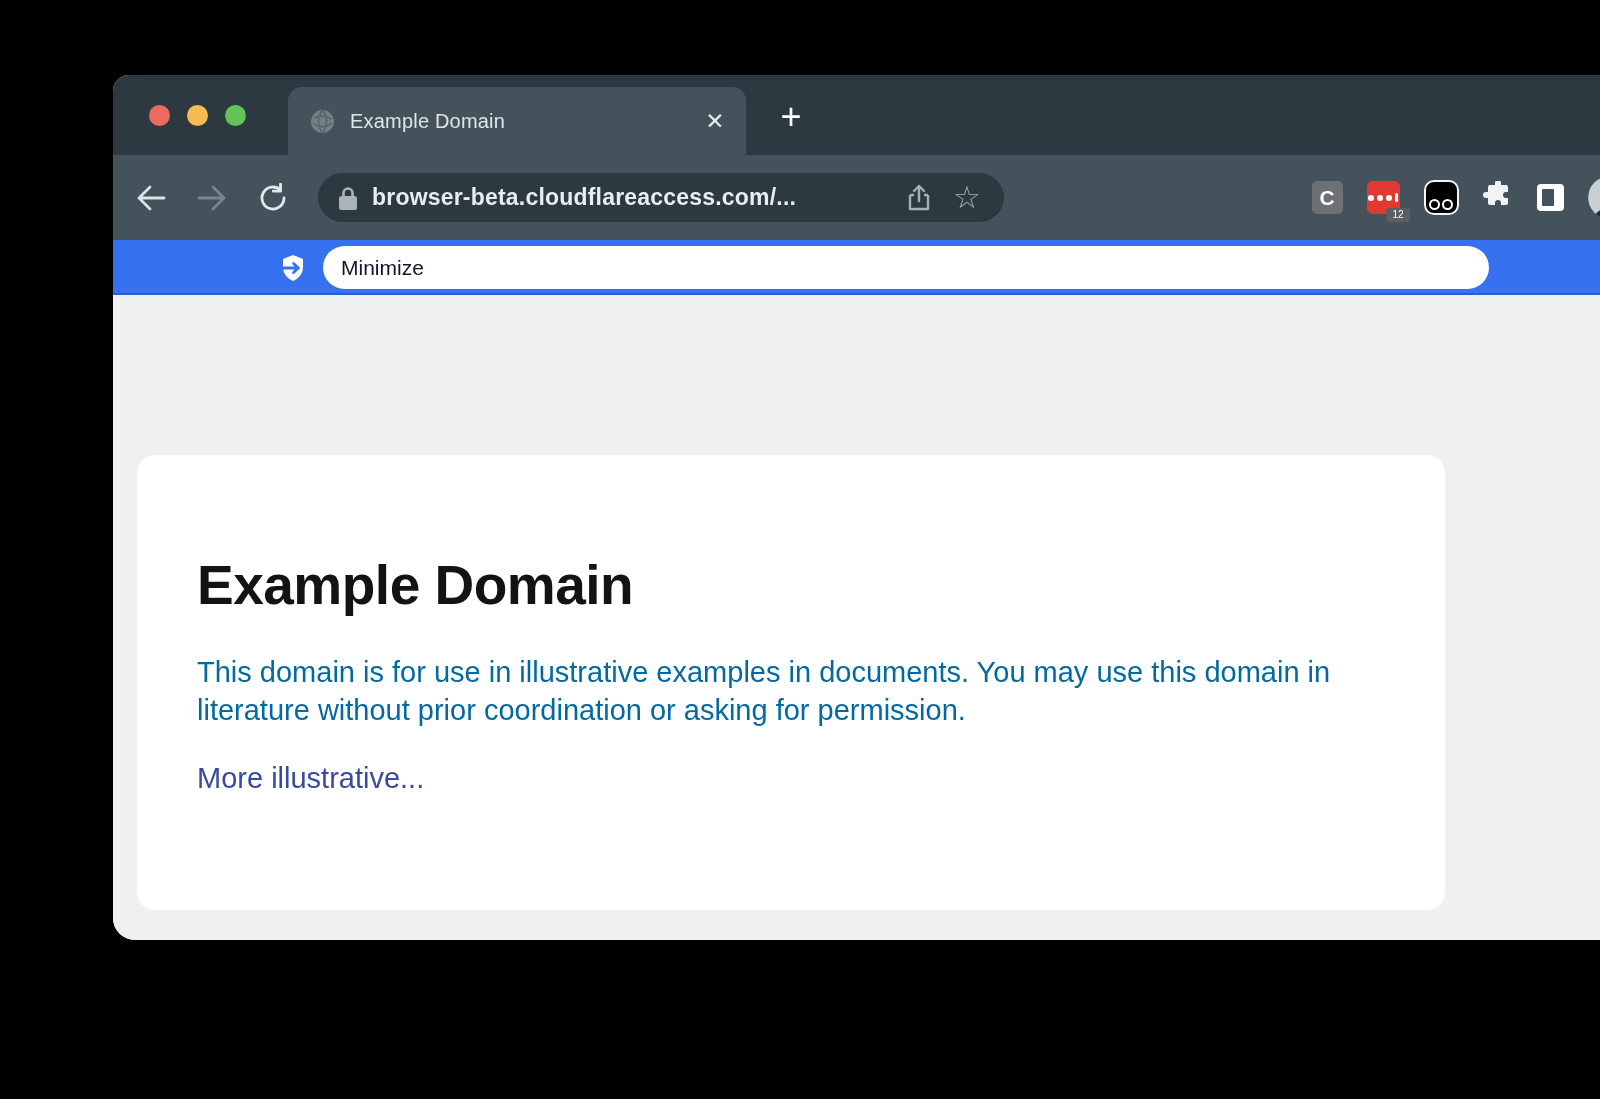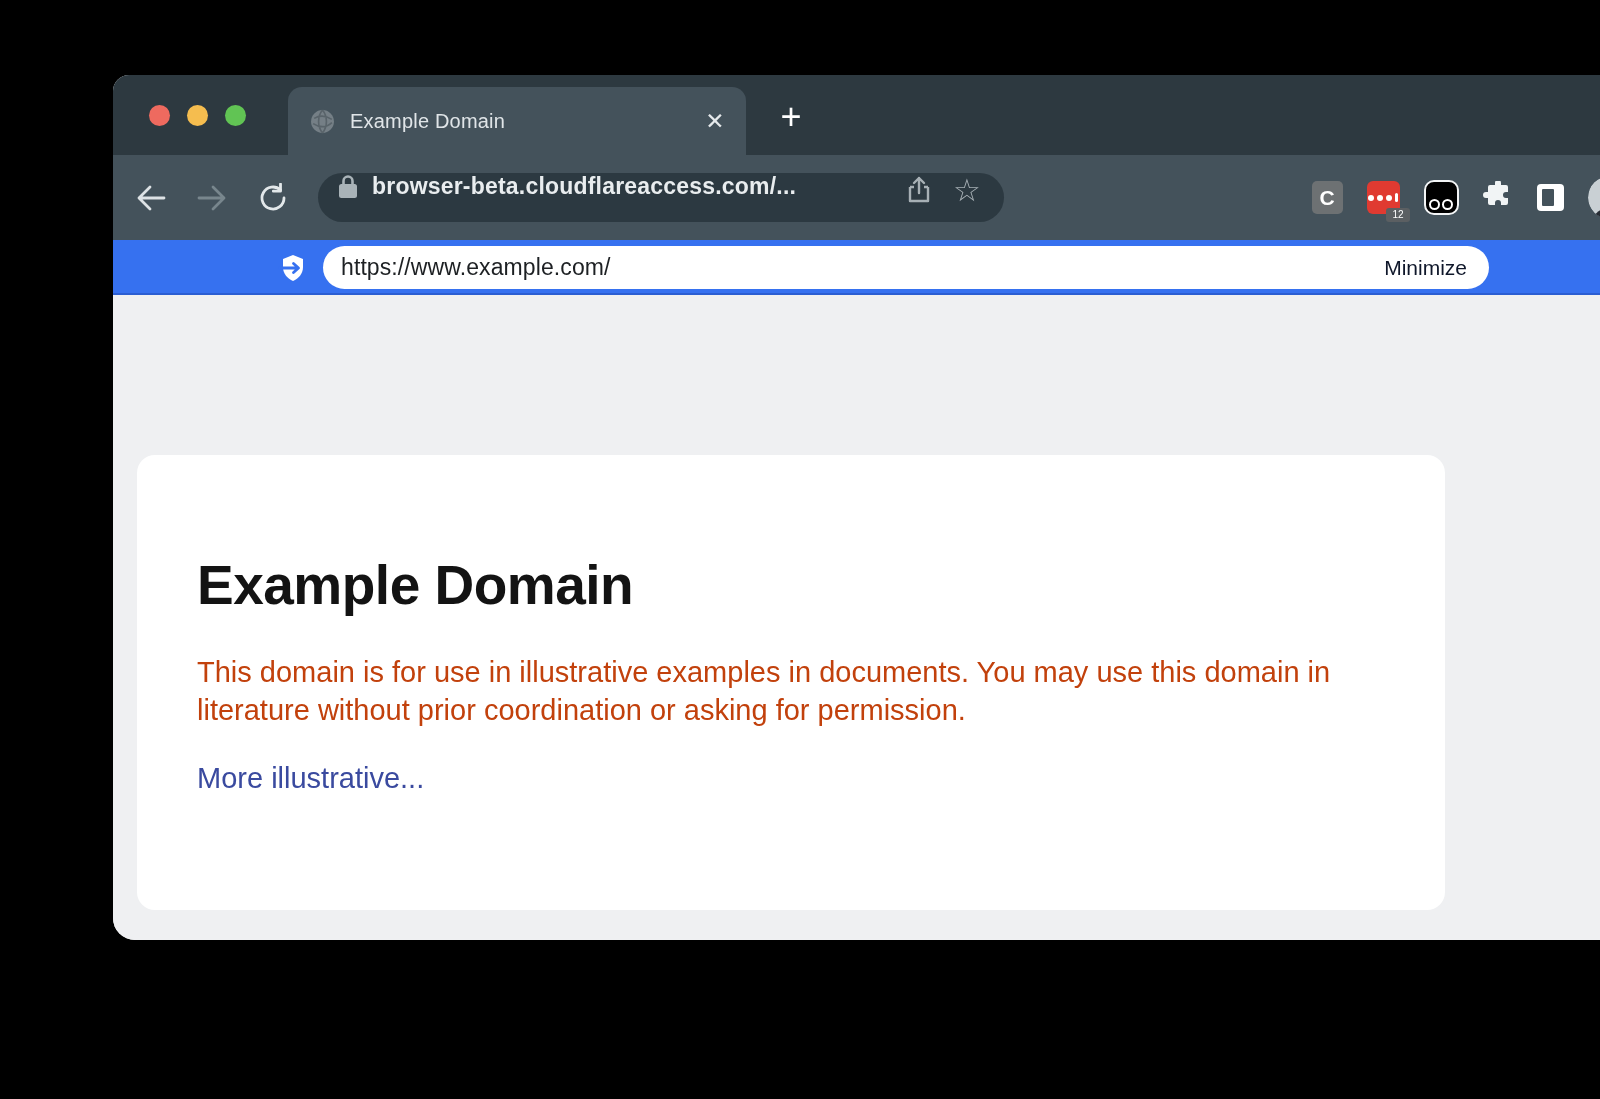--- a/index.html
+++ b/index.html
@@ -30,21 +30,21 @@
     border-radius: 50%; }
   .strip-chevron { position: absolute; right: 52px; top: 26px; width: 38px; height: 30px;
     display: flex; align-items: center; justify-content: center; }
 
   
   .toolbar { height: 85px; background: #44525b; display: flex; align-items: center;
     padding: 0 22px 0 16px; flex: none; }
   .nav-btn { width: 44px; height: 44px; border-radius: 50%; display: flex; align-items: center;
     justify-content: center; flex: none; margin-right: 17px; }
   .omnibox { margin-left: 6px; width: 686px; height: 49px; background: #2c3941; border-radius: 25px;
-    display: flex; align-items: flex-start; padding: 0 20px 0 19px; flex: none; }
+    display: flex; align-items: center; padding: 0 20px 0 19px; flex: none; }
   .lock-wrap { width: 22px; height: 26px; flex: none; margin-right: 13px; }
   .omni-url { flex: 1; color: #e9edef; font-size: 23px; font-weight: 600; letter-spacing: .2px; white-space: nowrap; overflow: hidden; }
   .omni-icon { width: 34px; height: 34px; display: flex; align-items: center; justify-content: center; flex: none; margin-left: 14px; }
   .star-glyph { color: #a7b0b5; font-size: 31px; line-height: 1; }
 
   .ext-area { margin-left: auto; display: flex; align-items: center; gap: 24px; }
   .ext-c { width: 31px; height: 33px; background: #6d7173; border-radius: 5px; display: flex; align-items: center;
     justify-content: center; color: #fff; font-weight: 700; font-size: 21px; }
   .ext-red { position: relative; width: 33px; height: 33px; background: #e03a31; border-radius: 6px;
     display: flex; align-items: center; justify-content: center; gap: 3px; }
@@ -68,21 +68,21 @@
   .inner-box { flex: 1; height: 43px; background: #fff; border-radius: 22px; display: flex; align-items: center;
     padding: 0 22px 0 18px; }
   .inner-url { flex: 1; color: #1d2023; font-size: 23px; letter-spacing: .1px; }
   .minimize { color: #0f172a; font-size: 21px; cursor: pointer; }
 
   
   .viewport { flex: 1; position: relative; background: #eff0f2; }
   .card { position: absolute; left: 24px; top: 160px; width: 1308px; height: 455px; background: #fff;
     border-radius: 18px; padding: 98px 60px 0; }
   .card h1 { font-size: 55px; font-weight: 700; color: #131313; letter-spacing: -.5px; }
-  .card p { margin-top: 36px; font-size: 29px; line-height: 38px; color: #c2410c; max-width: 1155px; }
+  .card p { margin-top: 36px; font-size: 29px; line-height: 38px; color: #0369a1; max-width: 1155px; }
   .card a { display: inline-block; margin-top: 33px; font-size: 29px; color: #3a4a9f; text-decoration: none; cursor: pointer; }
   .scroll-thumb { position: absolute; right: 2px; top: 6px; width: 16px; height: 544px;
     background: #b9bfbf; border-radius: 8px; }
 </style>
 </head>
 <body>
 
 <div class="window">
 
   <div class="tabstrip">
@@ -188,21 +188,20 @@
       </div>
     </div>
   </div>
 
   <div class="bluebar">
     <svg class="shield-wrap" viewBox="0 0 30 30">
       <path d="M15 2 L25 6 V14 C25 21 20.5 25.5 15 28 C9.5 25.5 5 21 5 14 V6 Z" fill="#fff"></path>
       <path d="M2 15 H20 M15.5 10.5 L20.5 15 L15.5 19.5" stroke="#3671f0" stroke-width="2.8" fill="none" stroke-linecap="round" stroke-linejoin="round"></path>
     </svg>
     <div class="inner-box">
-      <span class="inner-url">https://www.example.com/</span>
       <span class="minimize">Minimize</span>
     </div>
   </div>
 
   <div class="viewport">
     <div class="card">
       <h1>Example Domain</h1>
       <p>This domain is for use in illustrative examples in documents. You may use this domain in literature without prior coordination or asking for permission.</p>
       <a>More illustrative...</a>
     </div>

